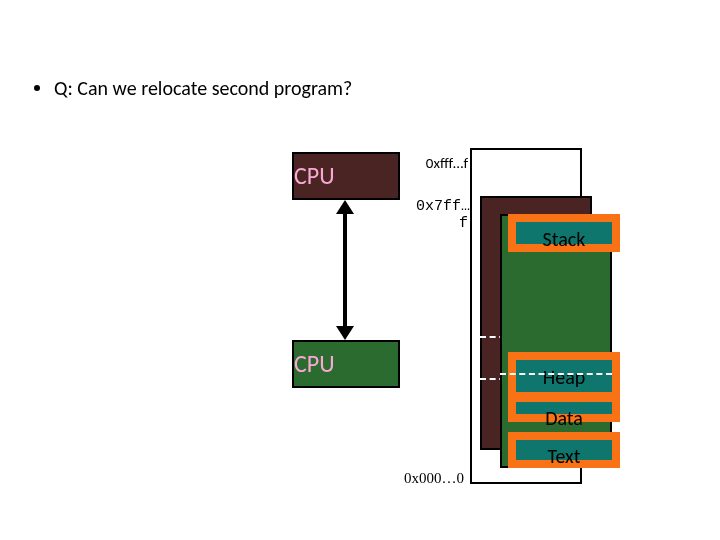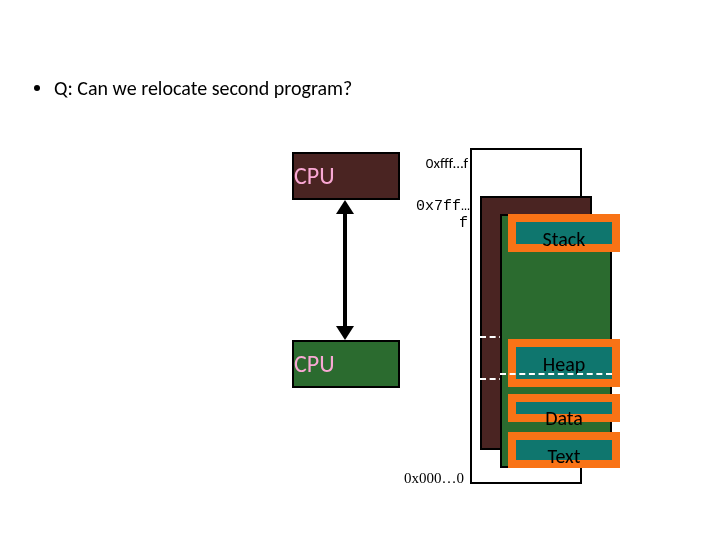--- a/index.html
+++ b/index.html
@@ -113,21 +113,21 @@
   .seg {
     position: absolute;
     left: 500px; width: 112px;
     border: 8px solid #f97316;
     background: #0f766e;
     font-size: 20px;
     text-align: center;
     margin-left: 8px;
   }
   .seg.stack { top: 214px; height: 38px; line-height: 34px; }
-  .seg.heap  { top: 339px; height: 48px; line-height: 34px; }
+  .seg.heap  { top: 352px; height: 48px; line-height: 34px; }
   .seg.data  { top: 394px; height: 28px; line-height: 32px; }
   .seg.text  { top: 432px; height: 36px; line-height: 32px; }
   .fg-dash {
     position: absolute;
     left: 500px; width: 112px;
     border-top: 2px dashed #fff;
   }
   .fg-dash.d1 { top: 373px; }
 
   .mem-label {

